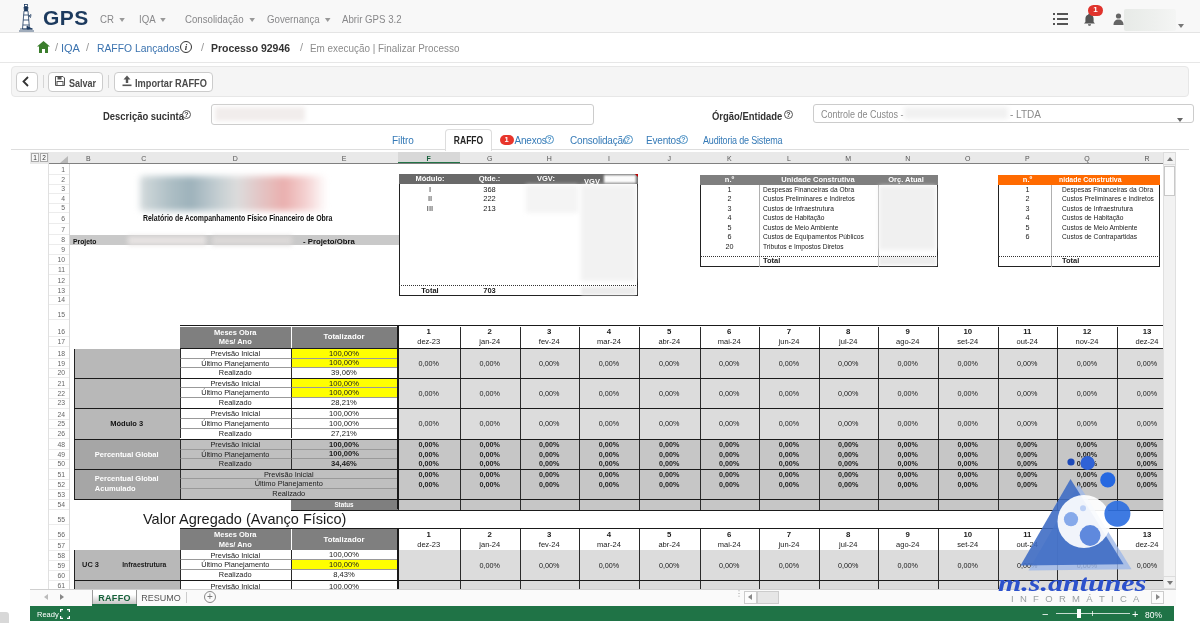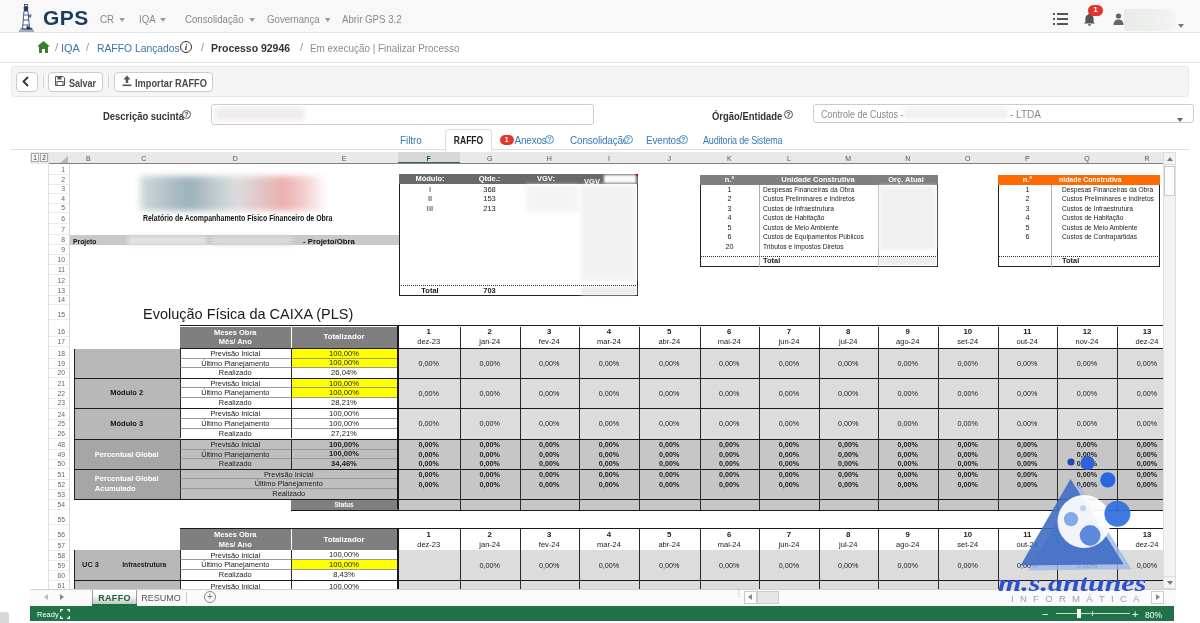--- a/index.html
+++ b/index.html
@@ -90,21 +90,21 @@
 <div class="a" style="left:210.5px;top:103.5px;width:383px;height:21px;background:#fff;border:1px solid #ccc;border-radius:3px;"></div>
 <div class="a" style="left:215px;top:107px;width:90px;height:14px;background:#f1edec;filter:blur(2px);"></div>
 <div class="a b" style="left:712px;top:110px;font-size:10.5px;color:#333;transform:scaleX(0.90);transform-origin:0 0;white-space:nowrap;">Órgão/Entidade</div>
 <div class="a qm" style="left:784px;top:109.5px;">?</div>
 <div class="a" style="left:812.5px;top:104px;width:381px;height:19px;background:#fff;border:1px solid #ccc;border-radius:3px;"></div>
 <div class="a" style="left:821px;top:109px;font-size:10px;color:#8a8a8a;transform:scaleX(0.90);transform-origin:0 0;white-space:nowrap;">Controle de Custos -</div>
 <div class="a" style="left:904px;top:107px;width:104px;height:12px;background:#f1f1f1;filter:blur(2px);"></div>
 <div class="a" style="left:1010px;top:109px;font-size:10px;color:#8a8a8a;">- LTDA</div>
 <div class="a" style="left:1177px;top:110px;"><span class="caret" style="border-top-color:#666;"></span></div>
 <div class="a" style="left:11px;top:149px;width:1178px;height:1px;background:#ddd;"></div>
-<div class="a" style="left:400px;top:134.5px;font-size:10px;color:#357ab7;letter-spacing:-0.1px;text-align:center;">Filtro</div>
+<div class="a" style="left:392px;top:134.5px;font-size:10px;color:#357ab7;letter-spacing:-0.1px;text-align:center;">Filtro</div>
 <div class="a" style="left:445px;top:128.5px;width:47px;height:22px;background:#fff;border:1px solid #ddd;border-bottom:none;border-radius:4px 4px 0 0;"></div>
 <div class="a b" style="left:445px;top:134.5px;width:47px;text-align:center;font-size:10px;color:#222;transform:scaleX(0.85);">RAFFO</div>
 <div class="a" style="left:499.5px;top:135px;width:14px;height:10px;background:#e8352b;border-radius:5px;color:#fff;font-size:7.5px;font-weight:bold;text-align:center;line-height:10px;">1</div>
 <div class="a" style="left:514.5px;top:134.5px;font-size:10px;color:#357ab7;letter-spacing:-0.2px;">Anexos</div>
 <div class="a qm qmb" style="left:545px;top:135px;">?</div>
 <div class="a" style="left:570px;top:134.5px;font-size:10px;color:#357ab7;letter-spacing:-0.2px;">Consolidação</div>
 <div class="a qm qmb" style="left:623.5px;top:135px;">?</div>
 <div class="a" style="left:646px;top:134.5px;font-size:10px;color:#357ab7;letter-spacing:-0.2px;">Eventos</div>
 <div class="a qm qmb" style="left:679px;top:135px;">?</div>
 <div class="a" style="left:703px;top:134.5px;font-size:10px;color:#357ab7;letter-spacing:-0.2px;transform:scaleX(0.9);transform-origin:0 0;white-space:nowrap;">Auditoria de Sistema</div>
@@ -214,36 +214,36 @@
 <div class="a" style="left:68.5px;top:164px;width:1px;height:425px;background:#d9d9d9;"></div>
 <div class="a" style="left:47.5px;top:152px;width:1px;height:437px;background:#e0e0e0;"></div>
 <div class="a" style="left:0;top:0;width:1163px;height:623px;overflow:hidden;">
       <div class="a" style="left:140px;top:176px;width:187px;height:35px;background:linear-gradient(90deg,#d3dadc 0%,#aebfc5 16%,#9db2bb 27%,#c2cdd1 41%,#dcdcdc 52%,#e3c6c6 64%,#eaafae 77%,#f4d2d2 89%,#fff 100%);filter:blur(3px);border-radius:3px;"></div>
       <div class="a b" style="left:143px;top:211.5px;font-size:9.5px;color:#111;transform:scaleX(0.73);transform-origin:0 0;white-space:nowrap;">Relatório de Acompanhamento Físico Financeiro de Obra</div>
       <div class="a" style="left:69.5px;top:235px;width:329px;height:10.2px;background:#c9c9c9;"></div>
       <div class="a" style="left:128px;top:235.5px;width:78px;height:9px;background:#e7e3e2;filter:blur(2.5px);"></div>
       <div class="a" style="left:212px;top:235.5px;width:80px;height:9px;background:#dcd9d8;filter:blur(2.5px);"></div>
       <div class="a b" style="left:72.5px;top:237px;font-size:8px;color:#111;transform:scaleX(0.85);transform-origin:0 0;white-space:nowrap;">Projeto</div>
       <div class="a b" style="left:303px;top:236.5px;font-size:8px;color:#111;transform:scaleX(0.97);transform-origin:0 0;white-space:nowrap;">- Projeto/Obra</div>
-      <div class="a" style="left:143px;top:306px;font-size:14.5px;color:#1a1a1a;transform:scaleX(1.0);transform-origin:0 0;white-space:nowrap;">Evolução Física da CAIXA (PLS)</div>
+      <div class="a" style="left:143px;top:510.5px;font-size:14.5px;color:#1a1a1a;transform:scaleX(1.0);transform-origin:0 0;white-space:nowrap;">Valor Agregado (Avanço Físico)</div>
       <div class="a" style="left:399px;top:173.5px;width:239px;height:122.5px;border:1.3px solid #222;background:#fff;"></div>
       <div class="a" style="left:399px;top:173.5px;width:239px;height:10.3px;background:#696969;"></div>
       <div class="cell b w" style="left:404px;top:173.5px;width:52px;height:10.3px;font-size:7.5px;">Módulo:</div>
       <div class="cell b w" style="left:463px;top:173.5px;width:53px;height:10.3px;font-size:7.5px;">Qtde.:</div>
       <div class="cell b w" style="left:523px;top:173.5px;width:46px;height:10.3px;font-size:7.5px;">VGV:</div>
       <div class="cell b w" style="left:578px;top:173.5px;width:28px;height:17px;font-size:7.5px;">VGV</div>
       <div class="a" style="left:604px;top:175px;width:32px;height:7.5px;background:#fbfbfb;filter:blur(1px);"></div>
       <div class="a" style="left:635px;top:174.2px;width:0;height:0;border-left:3px solid transparent;border-top:3px solid #c00000;"></div>
       <div class="a" style="left:526px;top:185px;width:52px;height:28px;background:#f4f4f4;filter:blur(2px);"></div>
       <div class="a" style="left:581px;top:185px;width:55px;height:96px;background:#f2f2f2;filter:blur(2px);"></div>
       <div class="a" style="left:581px;top:287px;width:55px;height:8px;background:#ececec;filter:blur(1.5px);"></div>
       <div class="cell" style="left:404px;top:184.5px;width:52px;height:9.7px;font-size:7.5px;">I</div>
       <div class="cell" style="left:463px;top:184.5px;width:53px;height:9.7px;font-size:7.5px;">368</div>
       <div class="cell" style="left:404px;top:194.2px;width:52px;height:9.7px;font-size:7.5px;">II</div>
-      <div class="cell" style="left:463px;top:194.2px;width:53px;height:9.7px;font-size:7.5px;">153</div>
+      <div class="cell" style="left:463px;top:194.2px;width:53px;height:9.7px;font-size:7.5px;">222</div>
       <div class="cell" style="left:404px;top:203.9px;width:52px;height:9.7px;font-size:7.5px;">III</div>
       <div class="cell" style="left:463px;top:203.9px;width:53px;height:9.7px;font-size:7.5px;">213</div>
       <div class="a" style="left:399px;top:285px;width:239px;height:0;border-top:1px dotted #333;"></div>
       <div class="cell b" style="left:404px;top:285.5px;width:52px;height:10px;font-size:7.5px;">Total</div>
       <div class="cell b" style="left:463px;top:285.5px;width:53px;height:10px;font-size:7.5px;">703</div>
       <div class="a" style="left:699.5px;top:174.5px;width:238.5px;height:92px;border:1.3px solid #222;background:#fff;"></div>
       <div class="a" style="left:699.5px;top:174.5px;width:238.5px;height:10px;background:#7f7f7f;"></div>
       <div class="cell b w" style="left:703px;top:174.5px;width:53px;height:10px;font-size:7.5px;">n.º</div>
       <div class="cell b w" style="left:759px;top:174.5px;width:118px;height:10px;font-size:7.5px;">Unidade Construtiva</div>
       <div class="cell b w" style="left:877px;top:174.5px;width:58px;height:10px;font-size:7.5px;">Orç. Atual</div>
@@ -337,21 +337,21 @@
       <div class="cell" style="left:180px;top:349px;width:110.5px;height:9.5px;font-size:7.4px;">Previsão Inicial</div>
       <div class="a" style="left:290.5px;top:349px;width:107px;height:9.5px;background:#ffff00;border-left:1px solid #2a2a2a;border-bottom:0.8px solid #999;"></div>
       <div class="cell" style="left:290.5px;top:349px;width:107px;height:9.5px;font-size:7.6px;">100,00%</div>
       <div class="a" style="left:180px;top:358.5px;width:110.5px;height:9.5px;background:#fff;border-left:1px solid #2a2a2a;border-bottom:0.8px solid #999;"></div>
       <div class="cell" style="left:180px;top:358.5px;width:110.5px;height:9.5px;font-size:7.4px;">Último Planejamento</div>
       <div class="a" style="left:290.5px;top:358.5px;width:107px;height:9.5px;background:#ffff00;border-left:1px solid #2a2a2a;border-bottom:0.8px solid #999;"></div>
       <div class="cell" style="left:290.5px;top:358.5px;width:107px;height:9.5px;font-size:7.6px;">100,00%</div>
       <div class="a" style="left:180px;top:368px;width:110.5px;height:9.5px;background:#fff;border-left:1px solid #2a2a2a;"></div>
       <div class="cell" style="left:180px;top:368px;width:110.5px;height:9.5px;font-size:7.4px;">Realizado</div>
       <div class="a" style="left:290.5px;top:368px;width:107px;height:9.5px;background:#fff;border-left:1px solid #2a2a2a;"></div>
-      <div class="cell" style="left:290.5px;top:368px;width:107px;height:9.5px;font-size:7.6px;">26,04%</div>
+      <div class="cell" style="left:290.5px;top:368px;width:107px;height:9.5px;font-size:7.6px;">39,06%</div>
       <div class="a" style="left:397.5px;top:349px;width:62.5px;height:28.5px;background:#dcdcdc;border-left:1px solid #2a2a2a;"></div>
       <div class="cell" style="left:397.5px;top:349px;width:62.5px;height:28.5px;font-size:7.2px;">0,00%</div>
       <div class="a" style="left:460px;top:349px;width:59.5px;height:28.5px;background:#dcdcdc;border-left:1px solid #2a2a2a;"></div>
       <div class="cell" style="left:460px;top:349px;width:59.5px;height:28.5px;font-size:7.2px;">0,00%</div>
       <div class="a" style="left:519.5px;top:349px;width:59.5px;height:28.5px;background:#dcdcdc;border-left:1px solid #2a2a2a;"></div>
       <div class="cell" style="left:519.5px;top:349px;width:59.5px;height:28.5px;font-size:7.2px;">0,00%</div>
       <div class="a" style="left:579px;top:349px;width:60px;height:28.5px;background:#dcdcdc;border-left:1px solid #2a2a2a;"></div>
       <div class="cell" style="left:579px;top:349px;width:60px;height:28.5px;font-size:7.2px;">0,00%</div>
       <div class="a" style="left:639px;top:349px;width:60.5px;height:28.5px;background:#dcdcdc;border-left:1px solid #2a2a2a;"></div>
       <div class="cell" style="left:639px;top:349px;width:60.5px;height:28.5px;font-size:7.2px;">0,00%</div>
@@ -366,21 +366,20 @@
       <div class="a" style="left:938px;top:349px;width:59.5px;height:28.5px;background:#dcdcdc;border-left:1px solid #2a2a2a;"></div>
       <div class="cell" style="left:938px;top:349px;width:59.5px;height:28.5px;font-size:7.2px;">0,00%</div>
       <div class="a" style="left:997.5px;top:349px;width:59.5px;height:28.5px;background:#dcdcdc;border-left:1px solid #2a2a2a;"></div>
       <div class="cell" style="left:997.5px;top:349px;width:59.5px;height:28.5px;font-size:7.2px;">0,00%</div>
       <div class="a" style="left:1057px;top:349px;width:60px;height:28.5px;background:#dcdcdc;border-left:1px solid #2a2a2a;"></div>
       <div class="cell" style="left:1057px;top:349px;width:60px;height:28.5px;font-size:7.2px;">0,00%</div>
       <div class="a" style="left:1117px;top:349px;width:60px;height:28.5px;background:#dcdcdc;border-left:1px solid #2a2a2a;"></div>
       <div class="cell" style="left:1117px;top:349px;width:60px;height:28.5px;font-size:7.2px;">0,00%</div>
       <div class="a" style="left:73.5px;top:377.5px;width:1089.5px;height:1.3px;background:#1a1a1a;"></div>
       <div class="a" style="left:73.5px;top:378.8px;width:106.5px;height:28.80000000000001px;background:#b8b8b8;border-left:1.3px solid #222;"></div>
-      <div class="cell b" style="left:73.5px;top:378.8px;width:106.5px;height:28.80000000000001px;color:#111;font-size:7.5px;">Módulo 2</div>
       <div class="a" style="left:180px;top:378.8px;width:110.5px;height:9.599999999999966px;background:#fff;border-left:1px solid #2a2a2a;border-bottom:0.8px solid #999;"></div>
       <div class="cell" style="left:180px;top:378.8px;width:110.5px;height:9.599999999999966px;font-size:7.4px;">Previsão Inicial</div>
       <div class="a" style="left:290.5px;top:378.8px;width:107px;height:9.599999999999966px;background:#ffff00;border-left:1px solid #2a2a2a;border-bottom:0.8px solid #999;"></div>
       <div class="cell" style="left:290.5px;top:378.8px;width:107px;height:9.599999999999966px;font-size:7.6px;">100,00%</div>
       <div class="a" style="left:180px;top:388.4px;width:110.5px;height:9.600000000000023px;background:#fff;border-left:1px solid #2a2a2a;border-bottom:0.8px solid #999;"></div>
       <div class="cell" style="left:180px;top:388.4px;width:110.5px;height:9.600000000000023px;font-size:7.4px;">Último Planejamento</div>
       <div class="a" style="left:290.5px;top:388.4px;width:107px;height:9.600000000000023px;background:#ffff00;border-left:1px solid #2a2a2a;border-bottom:0.8px solid #999;"></div>
       <div class="cell" style="left:290.5px;top:388.4px;width:107px;height:9.600000000000023px;font-size:7.6px;">100,00%</div>
       <div class="a" style="left:180px;top:398.0px;width:110.5px;height:9.600000000000023px;background:#fff;border-left:1px solid #2a2a2a;"></div>
       <div class="cell" style="left:180px;top:398.0px;width:110.5px;height:9.600000000000023px;font-size:7.4px;">Realizado</div>

